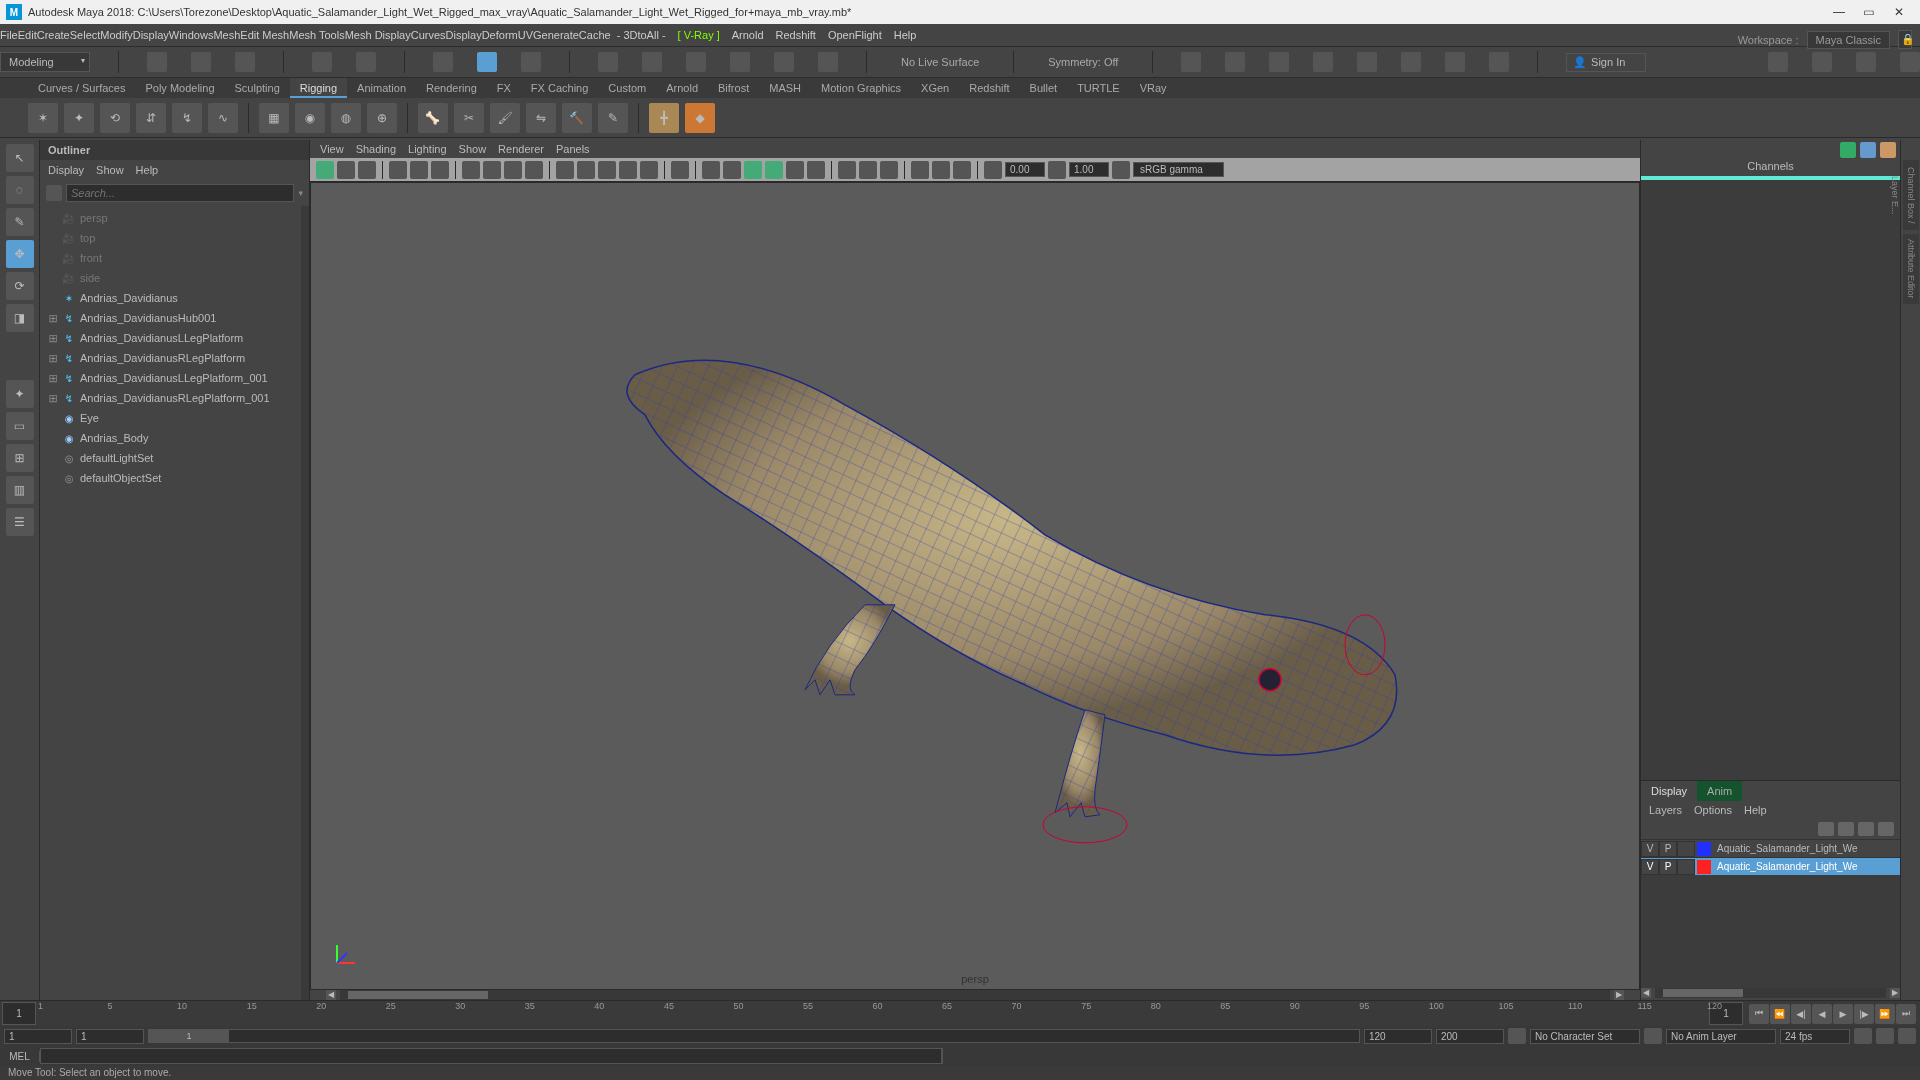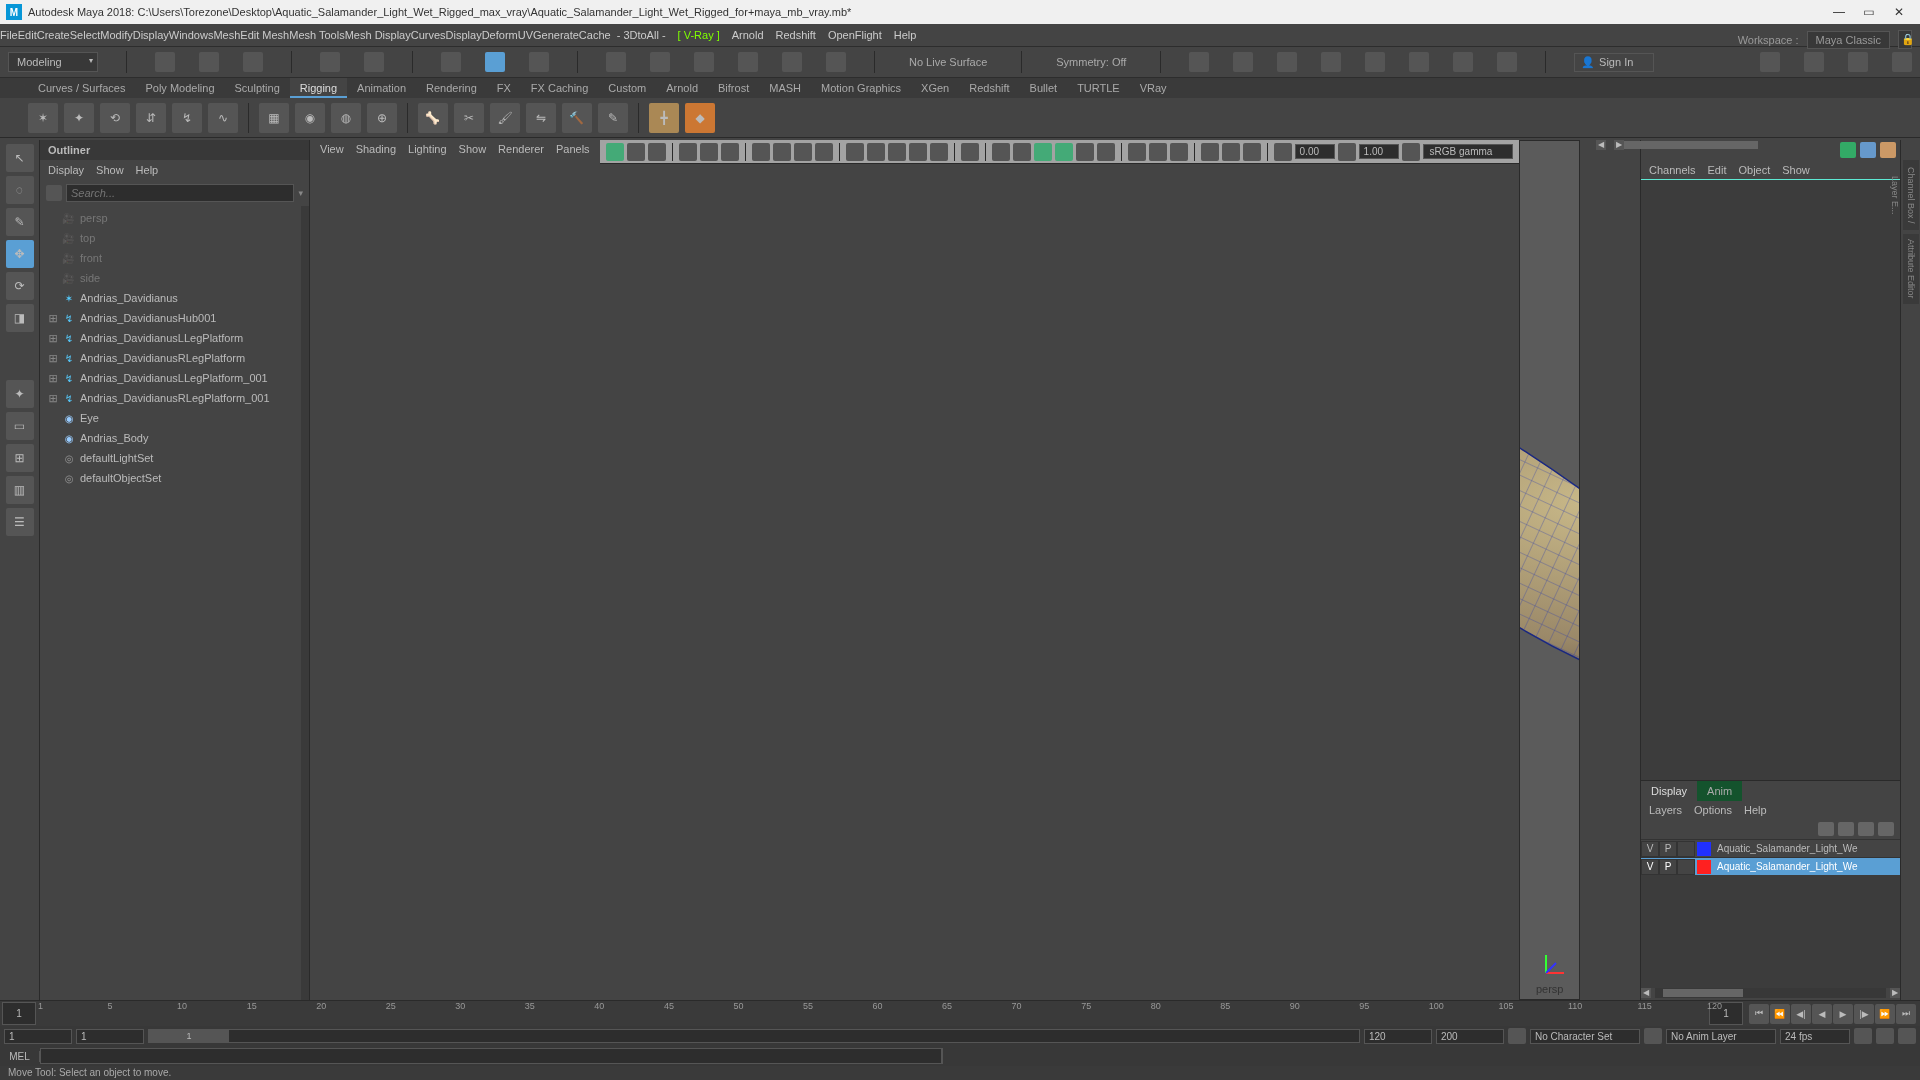--- a/index.html
+++ b/index.html
@@ -16,21 +16,21 @@
 .menu-bar .menu { padding:0 0; font-size:11px; color:#ccc; cursor:pointer; line-height:22px; }
 .menu-bar .spacer { flex:1; }
 .menu-bar .vray { color:#7fff00; font-size:11px; padding:0 6px; }
 .menu-bar .rp { color:#ccc; font-size:11px; padding:0 6px; }
 
 
 .workspace-strip { position:absolute; right:8px; top:30px; font-size:11px; color:#999; display:flex; align-items:center; gap:8px; }
 .workspace-strip .combo { background:#383838; padding:2px 8px; border:1px solid #555; }
 
 
-.shelf-strip { height:32px; background:#444; border-top:1px solid #2d2d2d; border-bottom:1px solid #2d2d2d; display:flex; align-items:center; padding:0 8px; gap:24px; }
+.shelf-strip { height:32px; background:#444; border-top:1px solid #2d2d2d; border-bottom:1px solid #2d2d2d; display:flex; align-items:center; padding:0 0; gap:24px; }
 .shelf-strip .combo { background:#383838; border:1px solid #555; padding:3px 14px 3px 8px; font-size:11px; position:relative; }
 .shelf-strip .combo::after { content:"▾"; position:absolute; right:4px; font-size:8px; }
 .shelf-strip .sep { width:1px; height:22px; background:#2a2a2a; margin:0 4px; }
 .shelf-strip .ticon { width:20px; height:20px; background:#555; border-radius:2px; }
 .shelf-strip .ticon.active { background:#5a9fd4; }
 .shelf-strip .label { font-size:11px; color:#aaa; padding:0 6px; }
 .shelf-strip .signin { display:flex; align-items:center; gap:4px; border:1px solid #555; padding:2px 20px 2px 6px; font-size:11px; }
 
 
 .shelf-tabs { height:20px; background:#3a3a3a; display:flex; padding-left:28px; }
@@ -60,40 +60,40 @@
 .outliner .search-row input { flex:1; background:#2d2d2d; border:1px solid #555; color:#ccc; font-size:11px; padding:2px 4px; font-style:italic; }
 .outliner .tree { flex:1; overflow:auto; padding:2px 0; position:relative; }
 .outliner .node { display:flex; align-items:center; height:20px; font-size:11px; padding-left:8px; gap:4px; }
 .outliner .node .exp { width:10px; text-align:center; color:#888; }
 .outliner .node .nicon { width:14px; height:12px; display:flex; align-items:center; justify-content:center; font-size:10px; }
 .outliner .node.camn { color:#777; }
 .outliner .node.rig .nicon { color:#5dd; }
 .outliner .scroll-ind { position:absolute; right:0; top:0; bottom:0; width:8px; background:#3a3a3a; }
 
 
-.viewport-wrap { flex:1; display:flex; flex-direction:row; background:#444; }
+.viewport-wrap { flex:1; display:flex; flex-direction:column; background:#444; }
 .vp-menus { height:18px; display:flex; gap:12px; padding:0 10px; font-size:11px; align-items:center; background:#444; }
 .vp-toolbar { height:24px; background:#a3a3a3; display:flex; align-items:center; gap:3px; padding:0 6px; border-bottom:1px solid #2a2a2a; }
 .vp-toolbar .vbtn { width:18px; height:18px; background:#555; border-radius:2px; }
 .vp-toolbar .vbtn.on { background:#4a7; }
 .vp-toolbar .vsep { width:1px; height:18px; background:#2a2a2a; margin:0 3px; }
 .vp-toolbar .vfield { background:#2d2d2d; border:1px solid #555; font-size:10px; padding:1px 4px; width:40px; }
 .vp-toolbar .vcombo { background:#2d2d2d; border:1px solid #555; font-size:10px; padding:1px 20px 1px 6px; }
 .viewport { flex:1; background:#5b5b5b; position:relative; overflow:hidden; border:1px solid #2a2a2a; }
 .viewport .axis { position:absolute; left:20px; bottom:20px; width:30px; height:30px; }
 .viewport .persp-label { position:absolute; bottom:4px; left:50%; transform:translateX(-50%); font-size:11px; color:#333; }
 .viewport .model-svg { position:absolute; top:50%; left:50%; transform:translate(-50%,-52%); }
 
 
 .right-panel { width:260px; background:#444; border-left:1px solid #2a2a2a; display:flex; flex-direction:column; }
 .rp-top { height:20px; display:flex; justify-content:flex-end; gap:4px; padding:2px 4px; }
 .rp-top .rbtn { width:16px; height:16px; background:#3a6; border-radius:2px; }
 .rp-top .rbtn.b2 { background:#69c; }
 .rp-top .rbtn.b3 { background:#c96; }
-.rp-menus { height:20px; display:flex; gap:12px; padding:0 8px; font-size:11px; align-items:center; border-bottom:1px solid #5eead4; }
+.rp-menus { height:20px; display:flex; gap:12px; padding:0 8px; font-size:11px; align-items:center; border-bottom:4px solid #5eead4;flex-direction:column; }
 .rp-body { flex:1; background:#3c3c3c; }
 .rp-layers { height:220px; background:#444; border-top:1px solid #2a2a2a; display:flex; flex-direction:column; }
 .rp-ltabs { display:flex; height:20px; }
 .rp-ltabs .lt { padding:0 10px; font-size:11px; line-height:20px; background:#14532d; color:#aaa; }
 .rp-ltabs .lt.active { background:#444; color:#ddd; }
 .rp-lmenus { height:18px; display:flex; gap:12px; padding:0 8px; font-size:11px; align-items:center; }
 .rp-licons { height:20px; display:flex; justify-content:flex-end; gap:4px; padding:0 6px; align-items:center; }
 .rp-licons .li { width:16px; height:14px; background:#666; border-radius:2px; }
 .layer-row { height:18px; display:flex; align-items:center; font-size:10px; border-top:1px solid #333; }
 .layer-row .lc { width:18px; height:16px; border:1px solid #333; text-align:center; line-height:14px; background:#444; }

